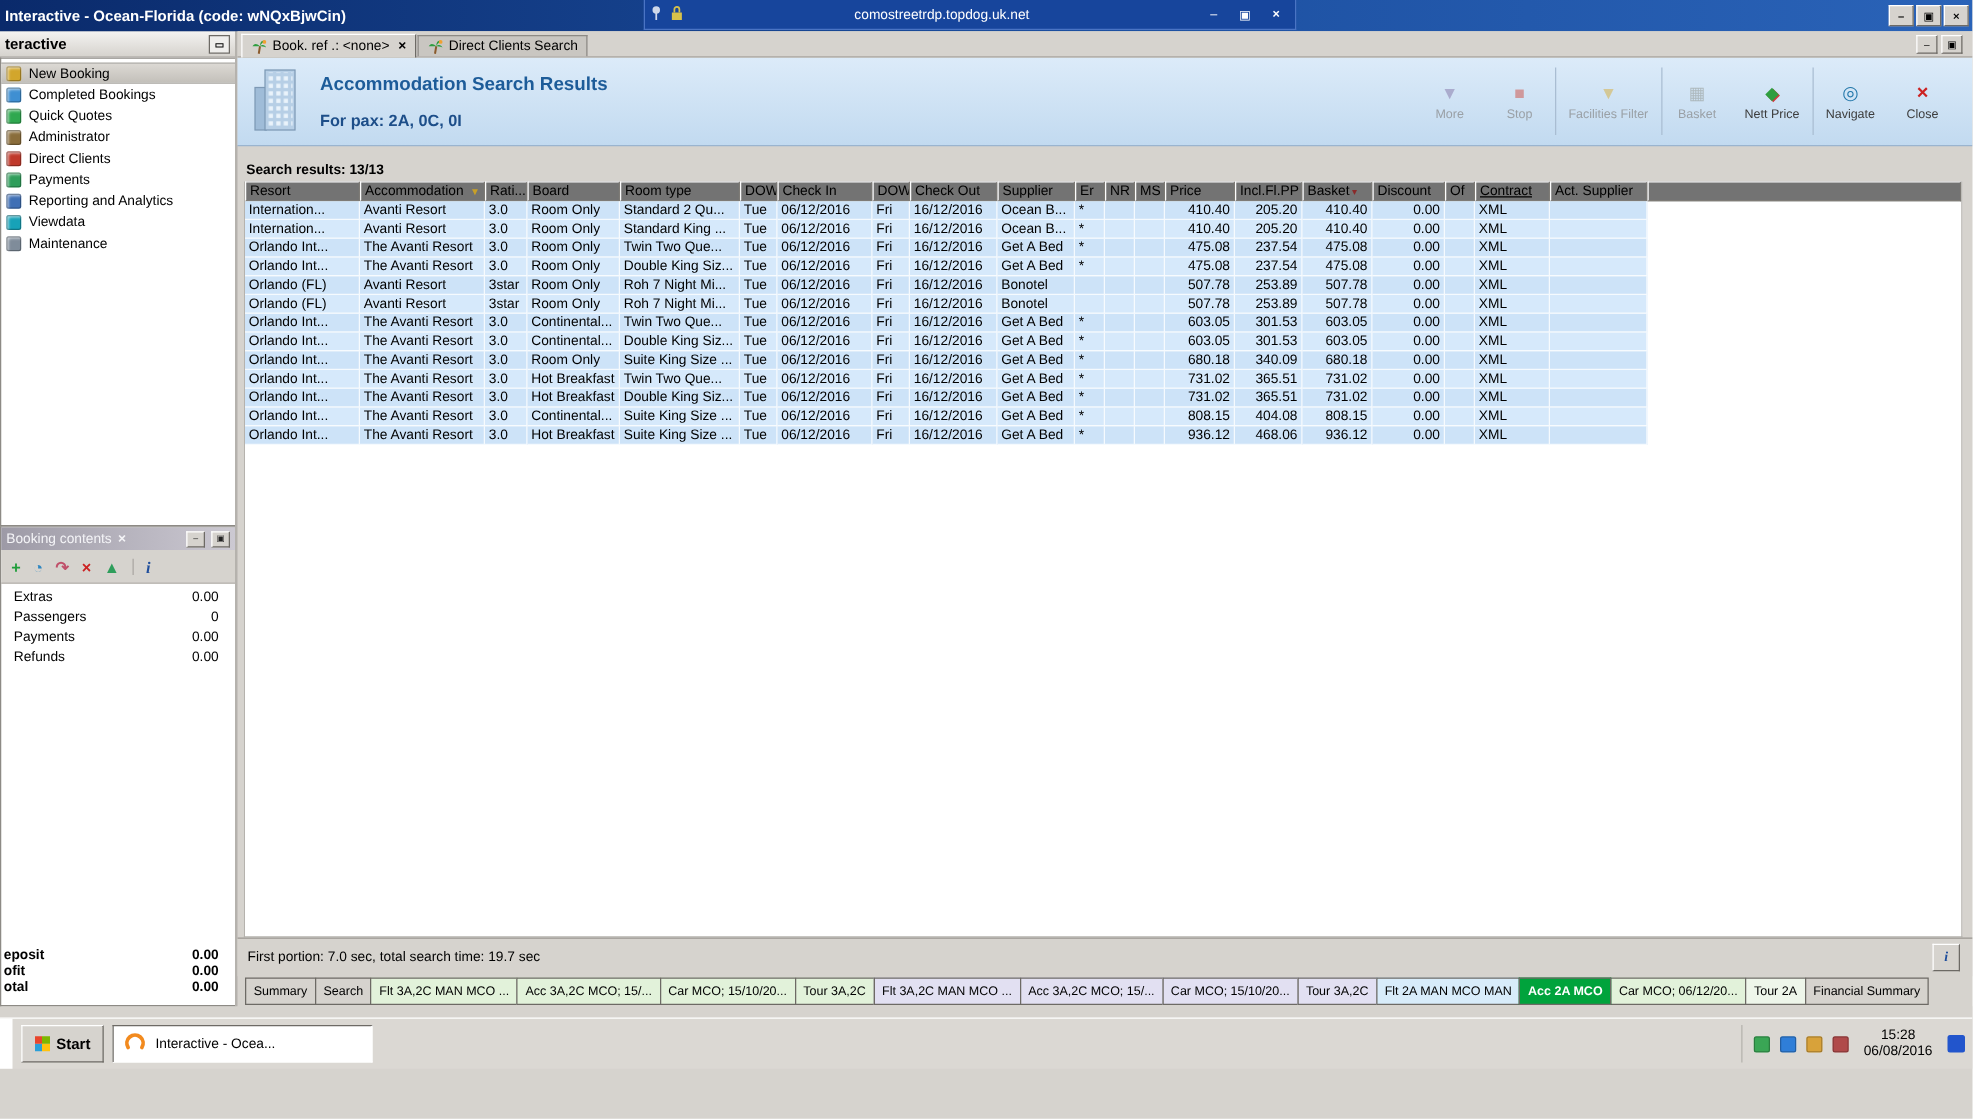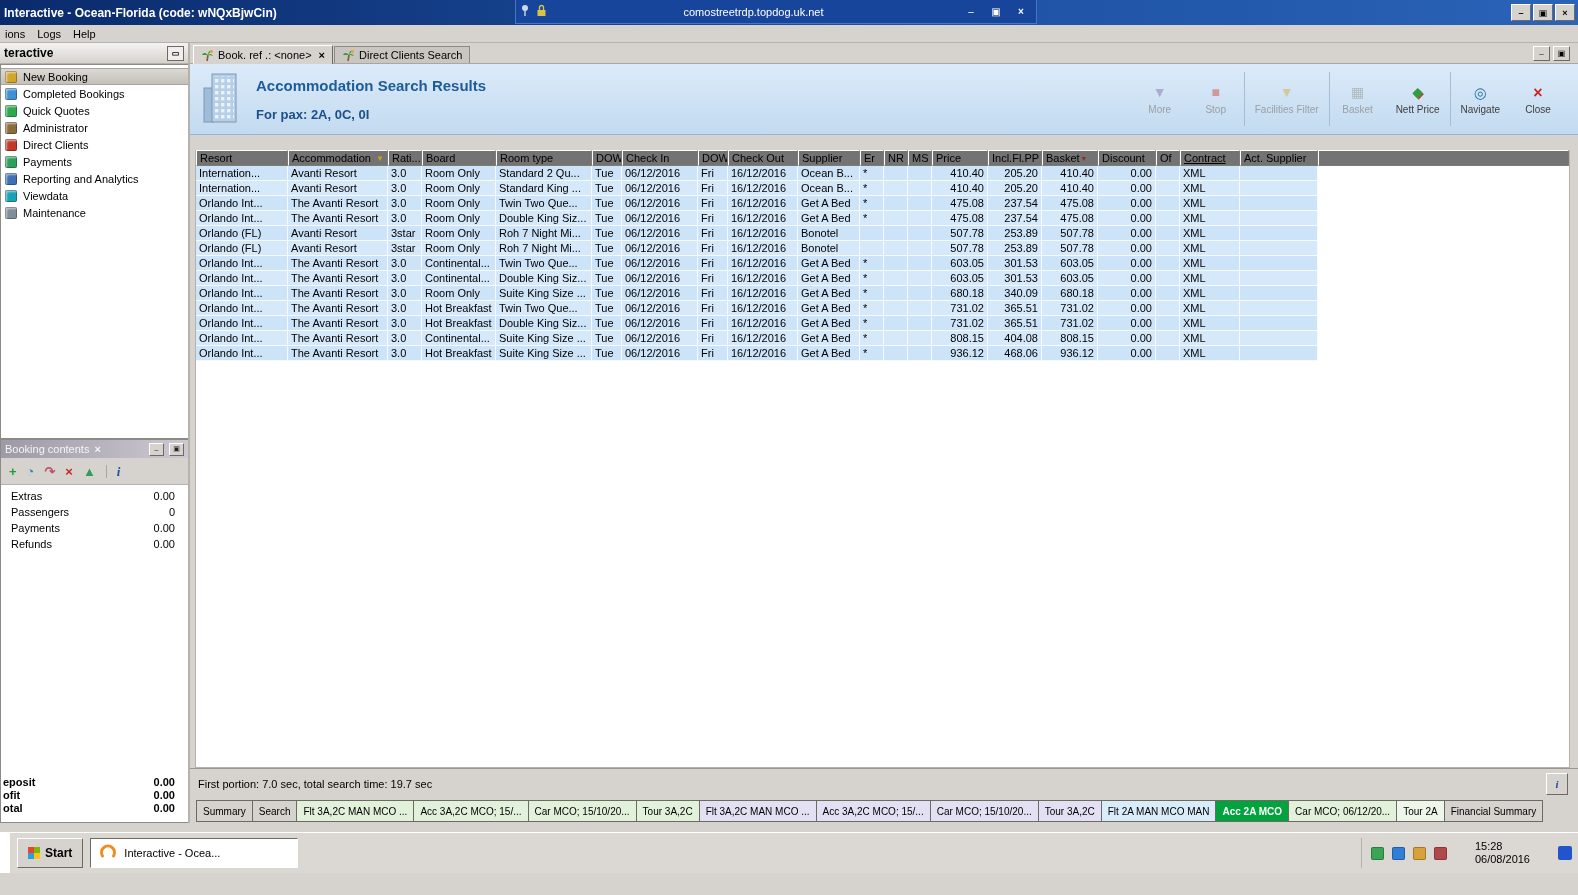--- a/index.html
+++ b/index.html
@@ -136,21 +136,21 @@
   .start-btn{height:30px;padding:0 10px;font-weight:bold;font-size:12px;font-family:inherit;background:#d6d3ce;border:1px solid;border-color:#fff #6d6a65 #6d6a65 #fff;display:flex;align-items:center;gap:5px;}
   .start-flag{width:12px;height:12px;background-image:linear-gradient(90deg,#e8452c 50%,#7db700 50%),linear-gradient(90deg,#2a9fd8 50%,#ffc20e 50%);background-size:100% 50%;background-position:0 0,0 100%;background-repeat:no-repeat;}
   .task-btn{height:30px;width:208px;background:#fff;border:1px solid;border-color:#6d6a65 #fff #fff #6d6a65;display:flex;align-items:center;gap:7px;padding:0 8px;box-sizing:border-box;white-space:nowrap;overflow:hidden;}
   .tray{margin-left:auto;display:flex;align-items:center;gap:8px;height:30px;border-left:1px solid #b5b2ad;padding:0 6px 0 9px;}
   .tray-ic{width:13px;height:13px;border-radius:2px;box-shadow:inset 0 0 0 1px rgba(0,0,0,.25);}
   .tray .tray-ic:nth-of-type(1){background:#3aa655;}
   .tray .tray-ic:nth-of-type(2){background:#2f7ed8;}
   .tray .tray-ic:nth-of-type(3){background:#d8a23a;}
   .tray .tray-ic:nth-of-type(4){background:#b04a4a;}
   .lang-ic{width:14px;height:14px;background:#2255cc;border-radius:2px;}
-  .clock{text-align:left;font-size:11px;line-height:13px;margin:0 20px;}
+  .clock{text-align:center;font-size:11px;line-height:13px;margin:0 4px;}
 </style>
 </head>
 <body>
 
 <div class="screen" data-name="screen">
 
   <div class="titlebar" data-name="window-titlebar">
     <span class="title-text" data-name="window-title">Interactive - Ocean-Florida (code: wNQxBjwCin)</span>
     <div class="rdp-bar" data-name="rdp-connection-bar">
       <span data-name="pin-icon"><svg width="10" height="13" viewBox="0 0 10 13">
@@ -168,26 +168,20 @@
         <span class="rdp-btn" data-name="rdp-close-button"></span>
       </span>
     </div>
     <span class="win-btns">
       <span class="win-btn" data-name="window-minimize-button"></span>
       <span class="win-btn" data-name="window-maximize-button"></span>
       <span class="win-btn" data-name="window-close-button"></span>
     </span>
   </div>
 
-  <div class="menubar" data-name="menu-bar">
-
-  <span class="menu-item" data-name="menu-item">ions</span>
-      <span class="menu-item" data-name="menu-item">Logs</span>
-      <span class="menu-item" data-name="menu-item">Help</span>
-    </div>
 
   <div class="workspace" data-name="workspace">
 
     <div class="sidebar" data-name="navigation-sidebar">
       <div class="side-header" data-name="sidebar-header">
         <span data-name="sidebar-title">teractive</span>
         <span class="side-collapse" data-name="sidebar-collapse-button"></span>
       </div>
       <div class="side-list" data-name="sidebar-menu">
 
@@ -388,20 +382,21 @@
             </div>
 
             <div class="rh-btn" data-name="toolbar-button">
               <span class="rh-ic" data-name="close-icon"></span>
               <span class="rh-label" data-name="toolbar-button-label">Close</span>
             </div>
           </div>
       </div>
 
       <div class="results-gap" data-name="spacer"></div>
+      <div class="results-count" data-name="search-results-count">Search results: 13/13</div>
 
       <div class="table-wrap" data-name="results-table">
         <div class="thead" data-name="results-table-header">
           <div class="thead-cols">
 
               <div class="hcell" data-name="column-header" style="width: 92px;">
                 <span data-name="column-header-label">Resort</span>
 
               </div>
 

